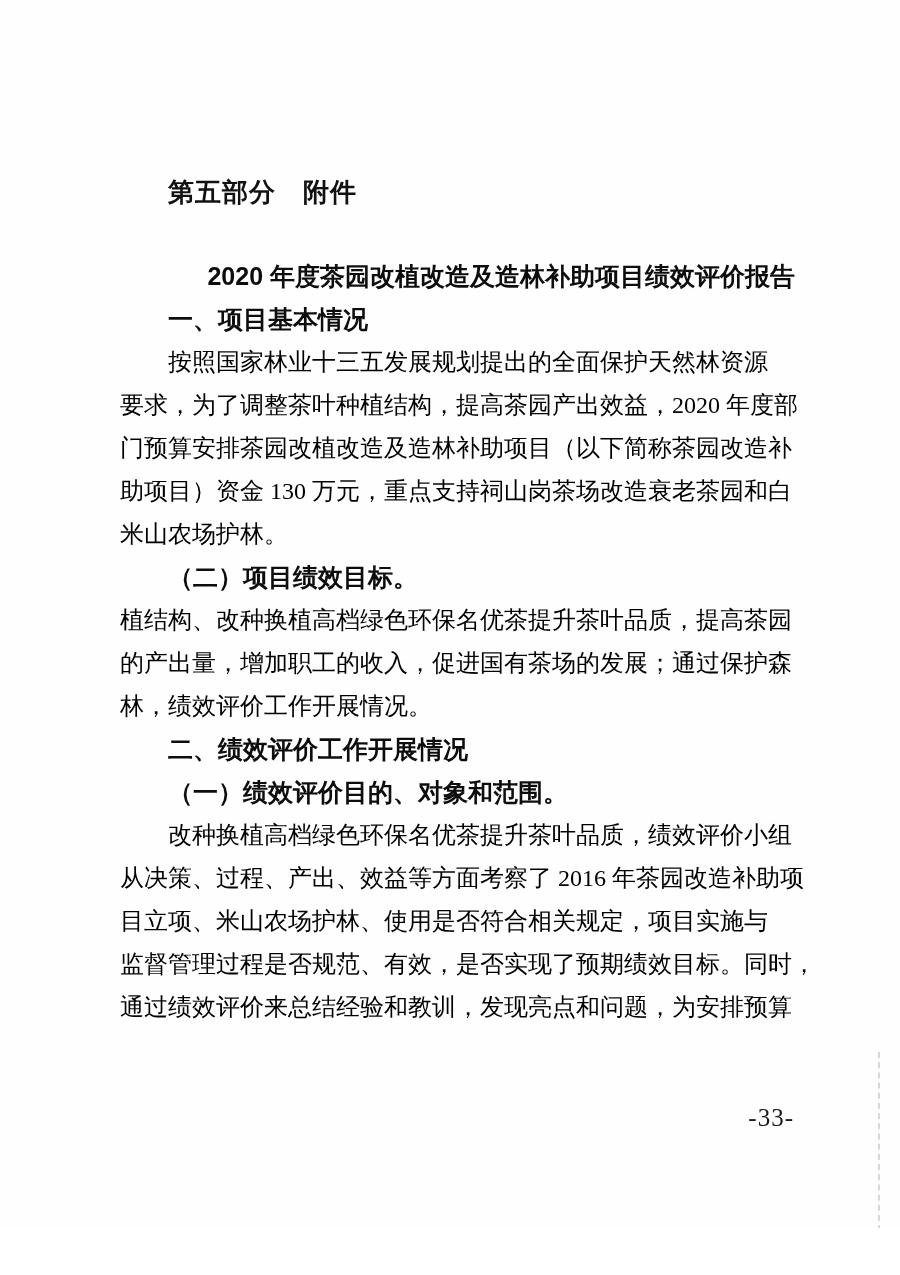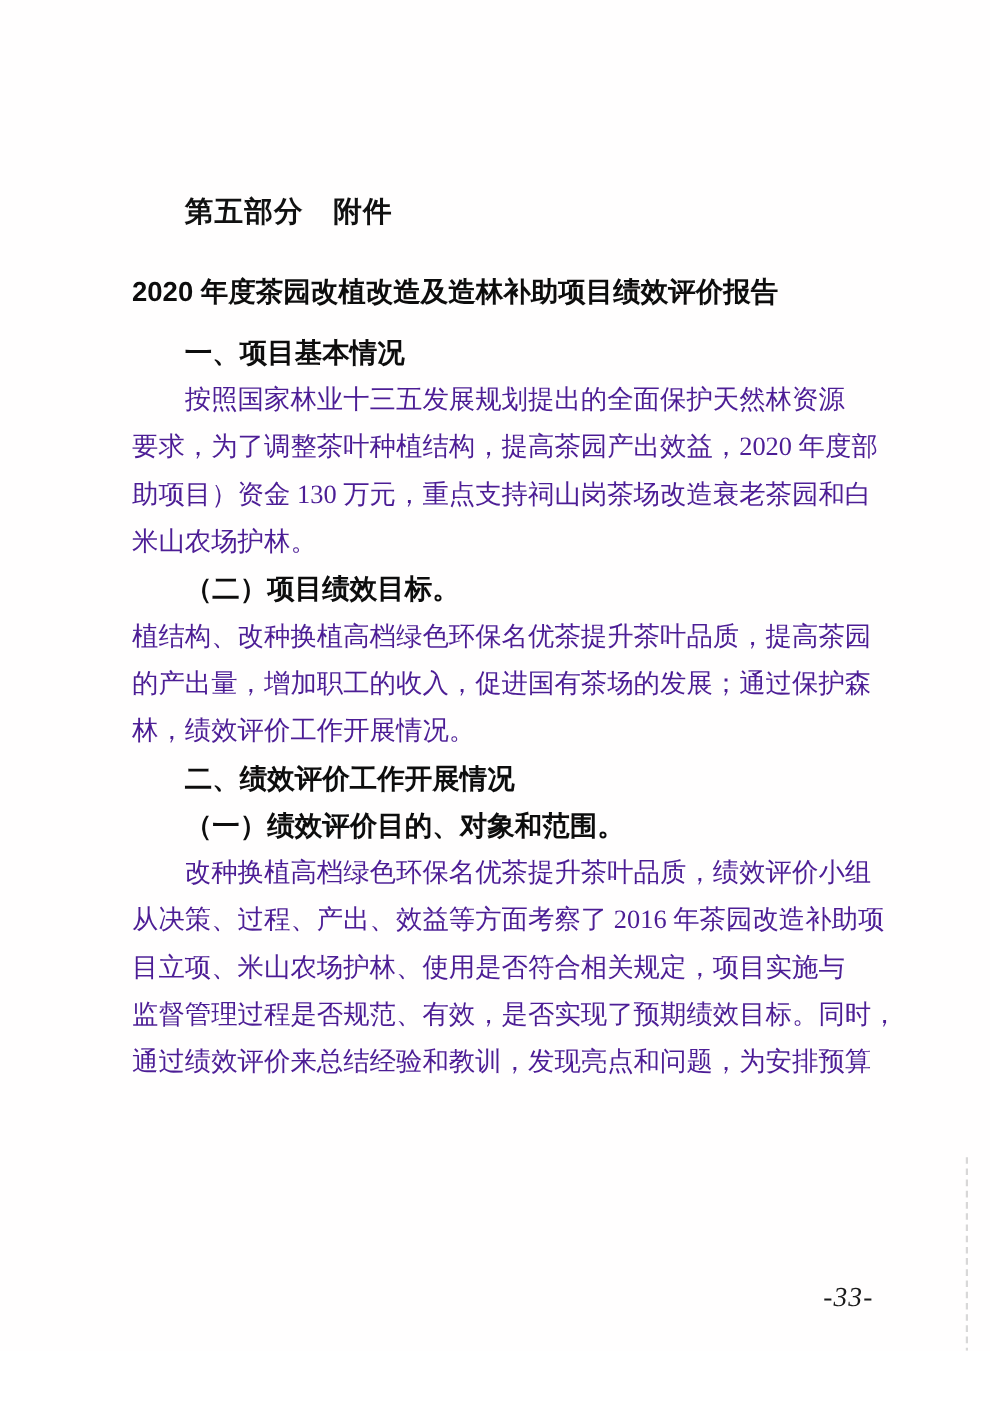--- a/index.html
+++ b/index.html
@@ -25,61 +25,60 @@
   .part-heading {
     margin-left: 48px;
     font-family: "Liberation Sans", "DejaVu Sans", sans-serif;
     font-weight: 600;
     font-size: 26px;
     line-height: 34px;
     letter-spacing: 1px;
     color: #111;
   }
   .doc-title {
-    margin: 39px 0 0 0;
-    text-align: left;
+    margin: 49px 0 0 0;
+    text-align: right;
     font-family: "Liberation Sans", "DejaVu Sans", sans-serif;
     font-weight: 700;
     font-size: 25px;
     line-height: 36px;
     color: #0d0d0d;
   }
   .sec-heading {
     margin-top: 0;
     margin-left: 48px;
     font-family: "Liberation Sans", "DejaVu Sans", sans-serif;
     font-weight: 700;
     font-size: 25px;
     line-height: 43px;
     color: #0d0d0d;
   }
   .sec-heading.first-section {
-    margin-top: 16px;
+    margin-top: 4px;
   }
   .para {
     font-family: "Liberation Serif", "DejaVu Serif", serif;
     font-size: 24px;
     line-height: 43px;
-    color: #4c1d95;
+    color: #000000;
   }
   .para .line {
     white-space: nowrap;
   }
   .para .line.first {
     text-indent: 2em;
   }
   .page-number {
     position: absolute;
-    top: 1166px;
+    top: 1104px;
     right: 106px;
     font-family: "Liberation Serif", "DejaVu Serif", serif;
     font-size: 25px;
     letter-spacing: 1px;
     color: #1a1a1a;
-    font-style: italic;
   }
   .scan-edge {
     position: absolute;
     left: 878px;
     top: 1052px;
     height: 220px;
     width: 0;
     border-left: 2px dashed #b9b9b9;
     opacity: 0.55;
   }
@@ -93,20 +92,21 @@
     <div class="part-heading">第五部分　附件</div>
 
     <div class="doc-title">2020 年度茶园改植改造及造林补助项目绩效评价报告</div>
 
     <div class="sec-heading first-section">一、项目基本情况</div>
 
 
     <div class="para">
         <div class="line first">按照国家林业十三五发展规划提出的全面保护天然林资源</div>
         <div class="line">要求，为了调整茶叶种植结构，提高茶园产出效益，2020 年度部</div>
+        <div class="line">门预算安排茶园改植改造及造林补助项目（以下简称茶园改造补</div>
         <div class="line">助项目）资金 130 万元，重点支持祠山岗茶场改造衰老茶园和白</div>
         <div class="line">米山农场护林。</div>
       </div>
 
     <div class="sec-heading">（二）项目绩效目标。</div>
 
     <div class="para">
         <div class="line">植结构、改种换植高档绿色环保名优茶提升茶叶品质，提高茶园</div>
         <div class="line">的产出量，增加职工的收入，促进国有茶场的发展；通过保护森</div>
         <div class="line">林，绩效评价工作开展情况。</div>

